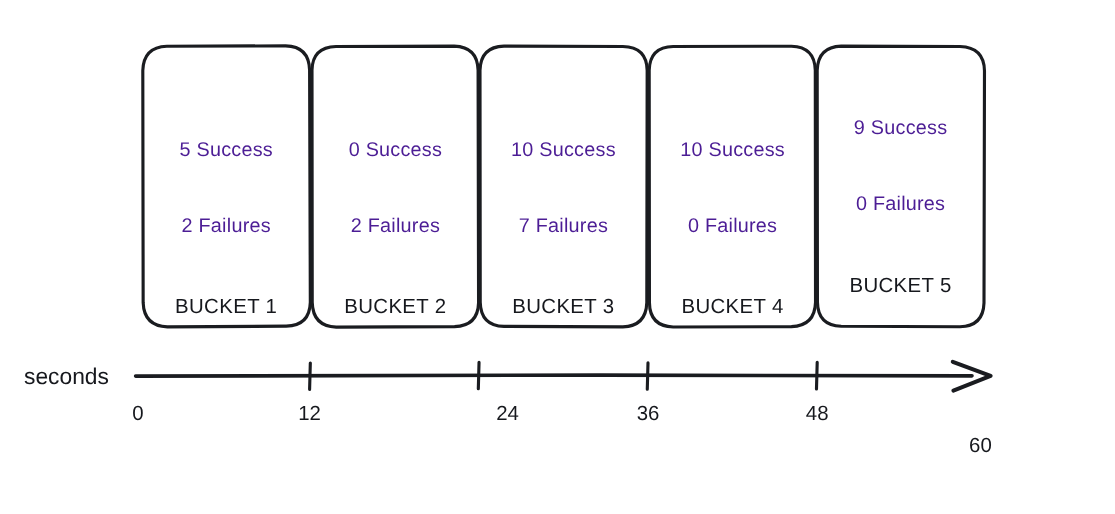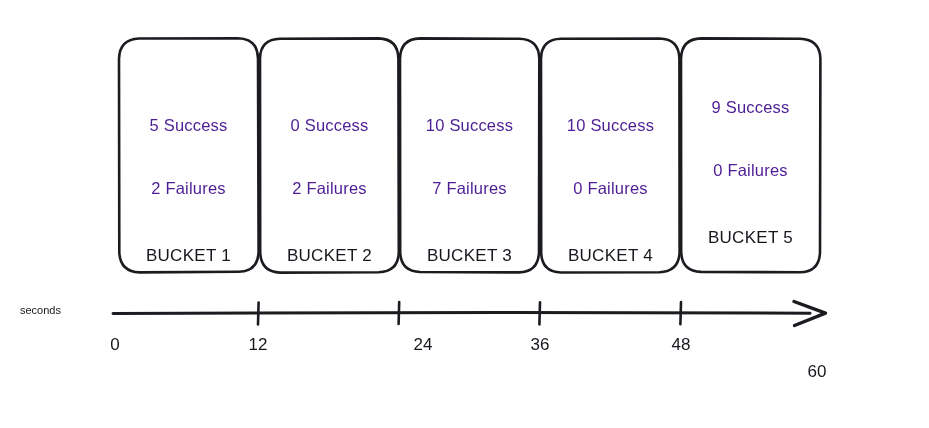--- a/index.html
+++ b/index.html
@@ -53,21 +53,21 @@
     font-size: 17px;
     color: #16181d;
     letter-spacing: 0.3px;
     white-space: nowrap;
   }
   .axis-caption {
     position: absolute;
     left: 20px;
     top: 304px;
     font-family: "Liberation Sans", sans-serif;
-    font-size: 11px;
+    font-size: 19px;
     color: #16181d;
     white-space: nowrap;
   }
   .tick-label {
     position: absolute;
     top: 335px;
     width: 60px;
     margin-left: -30px;
     text-align: center;
     font-family: "Liberation Sans", sans-serif;

